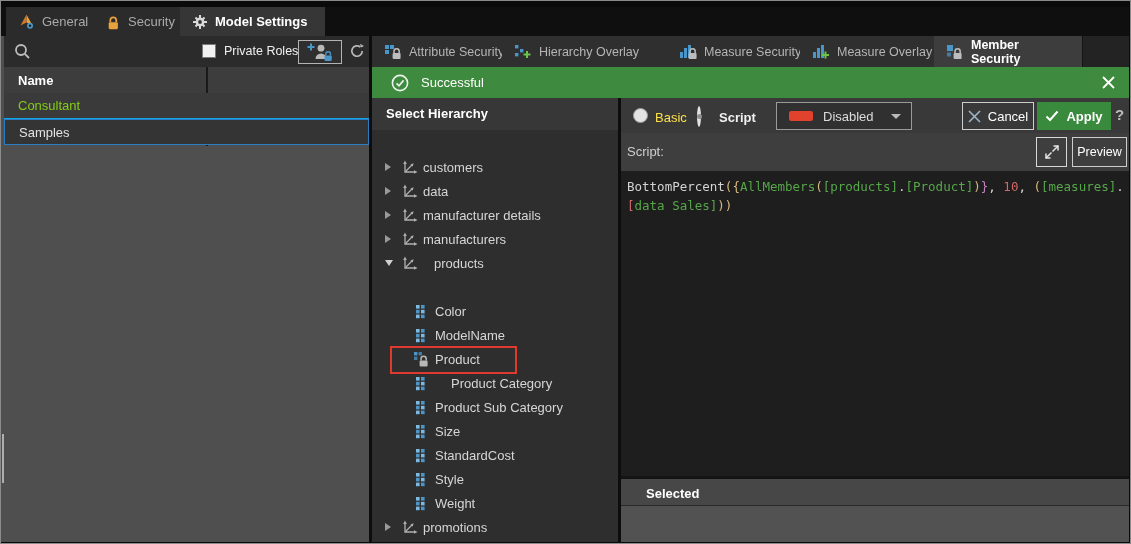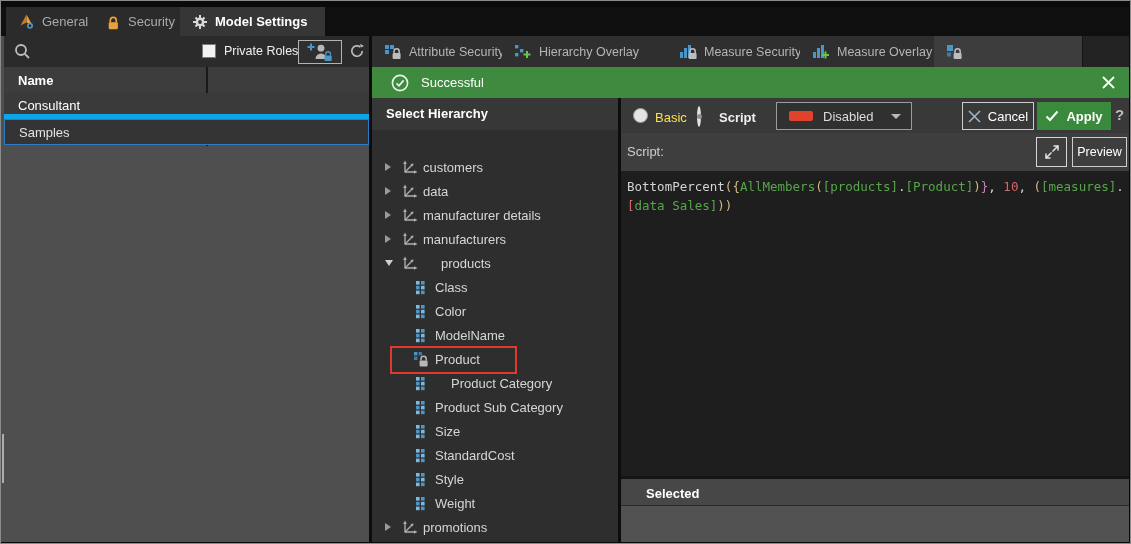--- a/index.html
+++ b/index.html
@@ -10,21 +10,21 @@
   
   #topbar{left:0;top:0;width:100%;height:35px;background:#0f0f0f;}
   .toptab{position:absolute;top:6px;height:29px;display:flex;align-items:center;gap:7px;padding:0 12px;background:#2b2b2b;color:#a9a9a9;font-size:13px;cursor:default;}
   .toptab.active{background:#363636;color:#fff;font-weight:bold;}
   
   #rolespanel{left:3px;top:35px;width:365px;height:506px;background:#4f4f4f;}
   #rolestoolbar{left:0;top:0;width:100%;height:31px;background:#2b2b2b;}
   .chk{width:14px;height:14px;background:#f2f2f2;border:1px solid #7a7a7a;}
   .iconbtn{border:1px solid #b3b3b3;background:#2f2f2f;display:flex;align-items:center;justify-content:center;}
   .gridhead{background:#3d3d3d;color:#fff;font-weight:bold;font-size:13px;}
-  .gridrow{color:#ffffff;font-size:13px;background:#3a3a3a;border-bottom:5px solid #0ea5e9;}
+  .gridrow{color:#84cc16;font-size:13px;background:#3a3a3a;border-bottom:1px solid #0ea5e9;}
   .gridrow.sel{background:#343434;border:1px solid #2b7cc4;color:#e3e3e3;}
   
   .sectab{position:absolute;top:0;height:31px;display:flex;align-items:center;gap:7px;padding:0 12px;background:#2f2f2f;color:#b5b5b5;font-size:12.5px;border-right:1px solid #141414;}
   .sectab.active{background:#3d3d3d;color:#fff;font-weight:bold;}
   
   #banner{background:#3e8a3e;color:#fff;padding-left:8px;}
   
   .treerow{position:absolute;left:0;width:100%;height:24px;display:flex;align-items:center;color:#d6d6d6;font-size:13px;}
   .tri{width:0;height:0;border-style:solid;}
   .tri.right{border-width:4.5px 0 4.5px 6px;border-color:transparent transparent transparent #9a9a9a;}
@@ -211,20 +211,21 @@
             <g fill="#4a96c8">
               <rect x="1" y="1" width="6" height="6"></rect>
               <rect x="1" y="8.5" width="4" height="4" opacity="0.7"></rect>
             </g>
             <g transform="translate(7,4) scale(1)">
               <path d="M2 5 V3.4 a2.6 2.6 0 0 1 5.2 0 V5" fill="none" stroke="#bdbdbd" stroke-width="1.5"></path>
               <rect x="0.6" y="5" width="8" height="6" rx="1" fill="#bdbdbd"></rect>
             </g>
           </svg>
         </span>
+        <span>Member Security</span>
       </div>
     </div>
 
   <div class="abs row" id="banner" style="left:371px;top:66px;width:757px;height:31px;">
     <span class="ico" style="margin-left:11px;" id="checkCircle">
         <svg width="18" height="18" viewBox="0 0 18 18" xmlns="http://www.w3.org/2000/svg">
           <circle cx="9" cy="9" r="7.6" fill="none" stroke="#eaf4ea" stroke-width="1.6"></circle>
           <path d="M5.5 9.3 L8 11.8 L12.6 6.4" fill="none" stroke="#eaf4ea" stroke-width="1.7"></path>
         </svg>
       </span>
@@ -330,37 +331,21 @@
                 <path d="M4 3.5 V12 H14"></path>
                 <path d="M4 12 L11 5"></path>
               </g>
               <g fill="#b0b0b0">
                 <path d="M4 0.5 L2.2 4 L5.8 4 Z"></path>
                 <path d="M16.5 12 L13 10.2 L13 13.8 Z"></path>
                 <path d="M12.5 3.2 L11.8 6.4 L9.4 4.4 Z"></path>
               </g>
             </svg>
           </span>
-          <span style="margin-left:22px;">products</span>
-        </div>
-        <div class="treerow" style="top: 144px;">
-          <span style="width:39px;"></span>
-          <span class="ico" style="width:20px;">
-            <svg width="14" height="16" viewBox="0 0 14 16" xmlns="http://www.w3.org/2000/svg">
-              <g>
-                <rect x="2" y="2" width="3.6" height="3.6" fill="#7cb9e0"></rect>
-                <rect x="7" y="2" width="3.6" height="3.6" fill="#4a96c8"></rect>
-                <rect x="2" y="6.8" width="3.6" height="3.6" fill="#4a96c8"></rect>
-                <rect x="7" y="6.8" width="3.6" height="3.6" fill="#7cb9e0"></rect>
-                <rect x="2" y="11.6" width="3.6" height="3.6" fill="#7cb9e0"></rect>
-                <rect x="7" y="11.6" width="3.6" height="3.6" fill="#4a96c8"></rect>
-              </g>
-            </svg>
-          </span>
-          <span style="margin-left:4px;">Class</span>
+          <span style="margin-left:15px;">products</span>
         </div>
         <div class="treerow" style="top: 168px;">
           <span style="width:39px;"></span>
           <span class="ico" style="width:20px;">
             <svg width="14" height="16" viewBox="0 0 14 16" xmlns="http://www.w3.org/2000/svg">
               <g>
                 <rect x="2" y="2" width="3.6" height="3.6" fill="#7cb9e0"></rect>
                 <rect x="7" y="2" width="3.6" height="3.6" fill="#4a96c8"></rect>
                 <rect x="2" y="6.8" width="3.6" height="3.6" fill="#4a96c8"></rect>
                 <rect x="7" y="6.8" width="3.6" height="3.6" fill="#7cb9e0"></rect>

